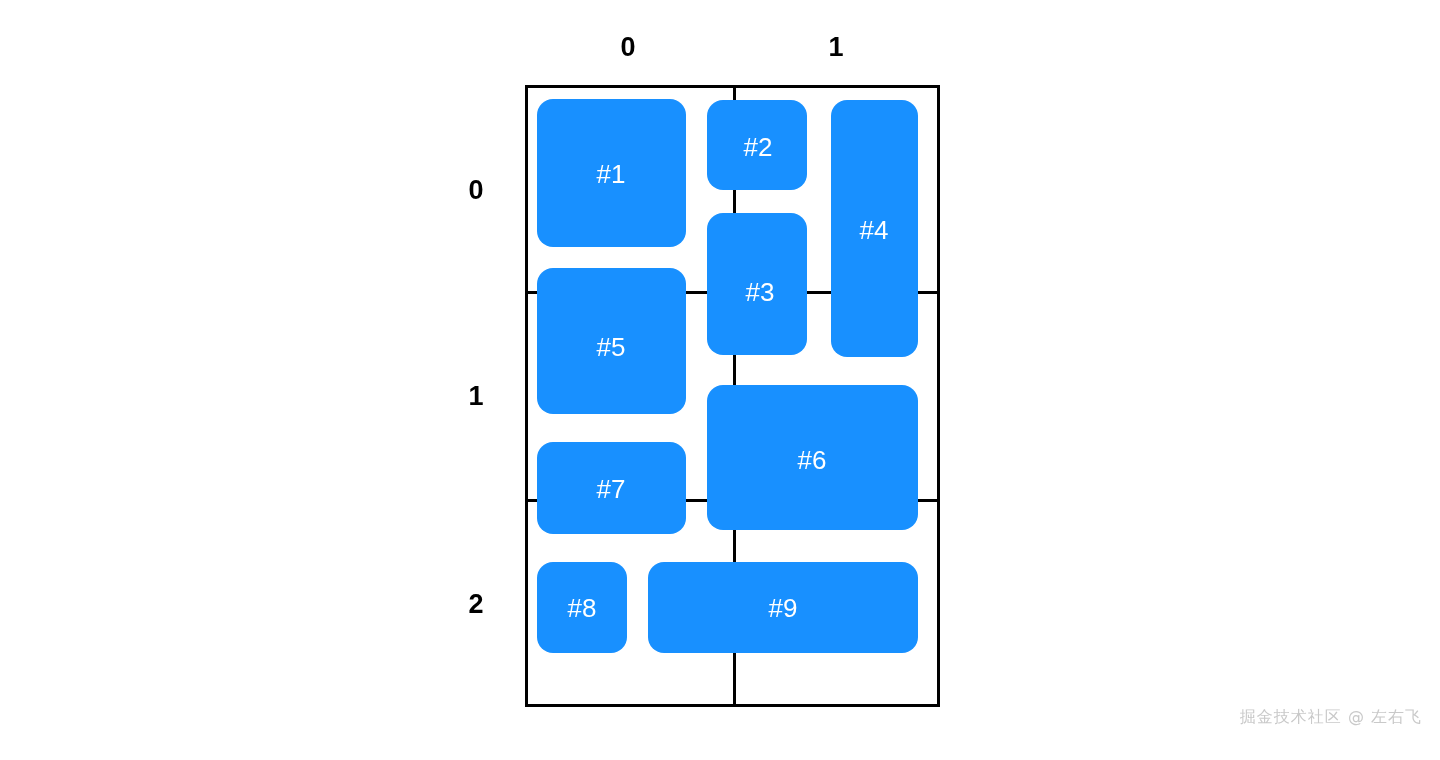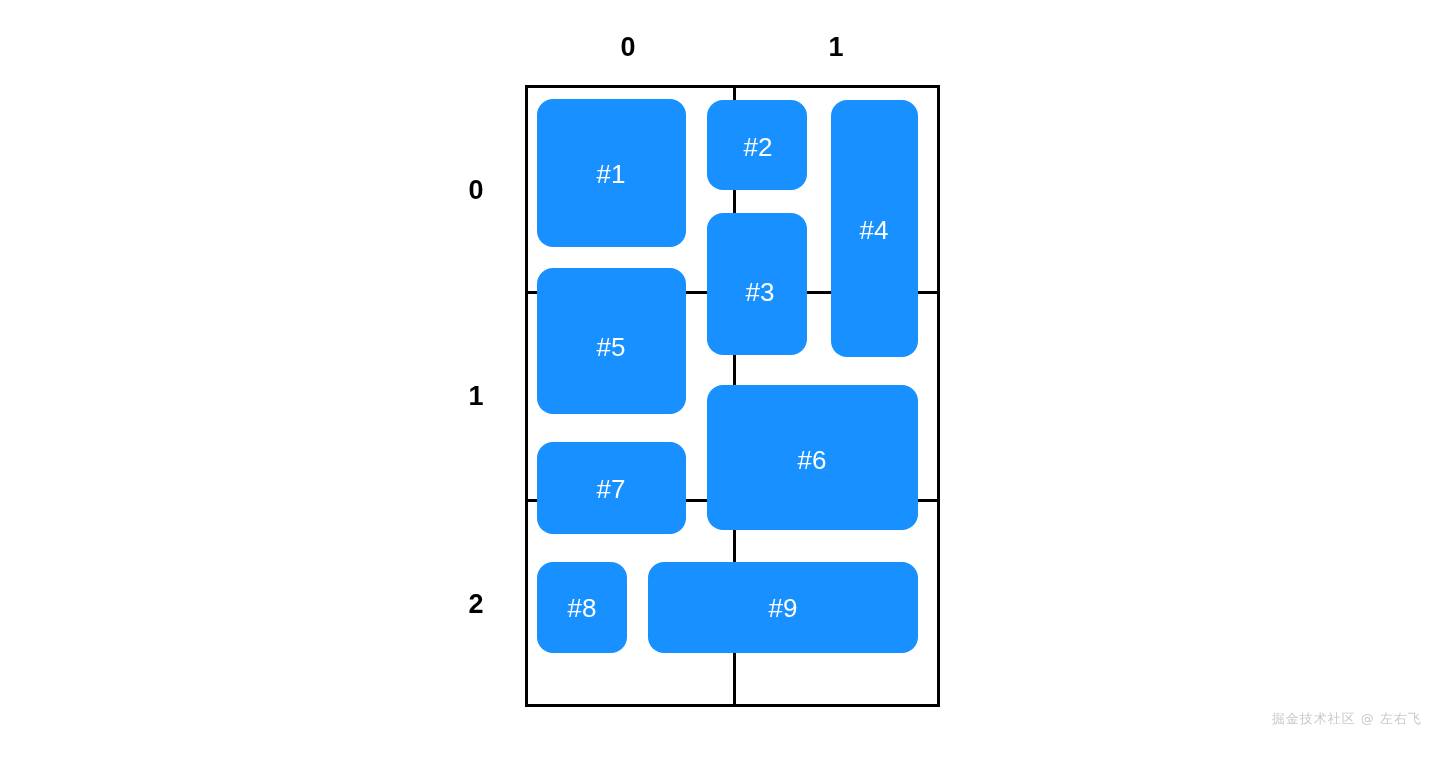--- a/index.html
+++ b/index.html
@@ -76,21 +76,21 @@
     font-weight: 400;
     pointer-events: auto;
     box-sizing: border-box;
   }
 
   
   #watermark {
     position: absolute;
     right: 18px;
     bottom: 32px;
-    font-size: 13px;
+    font-size: 16px;
     color: #c9c9c9;
     letter-spacing: 1px;
     white-space: nowrap;
     font-family: "DejaVu Sans", sans-serif;
   }
 </style>
 </head>
 <body>
 
 <div id="canvas">

